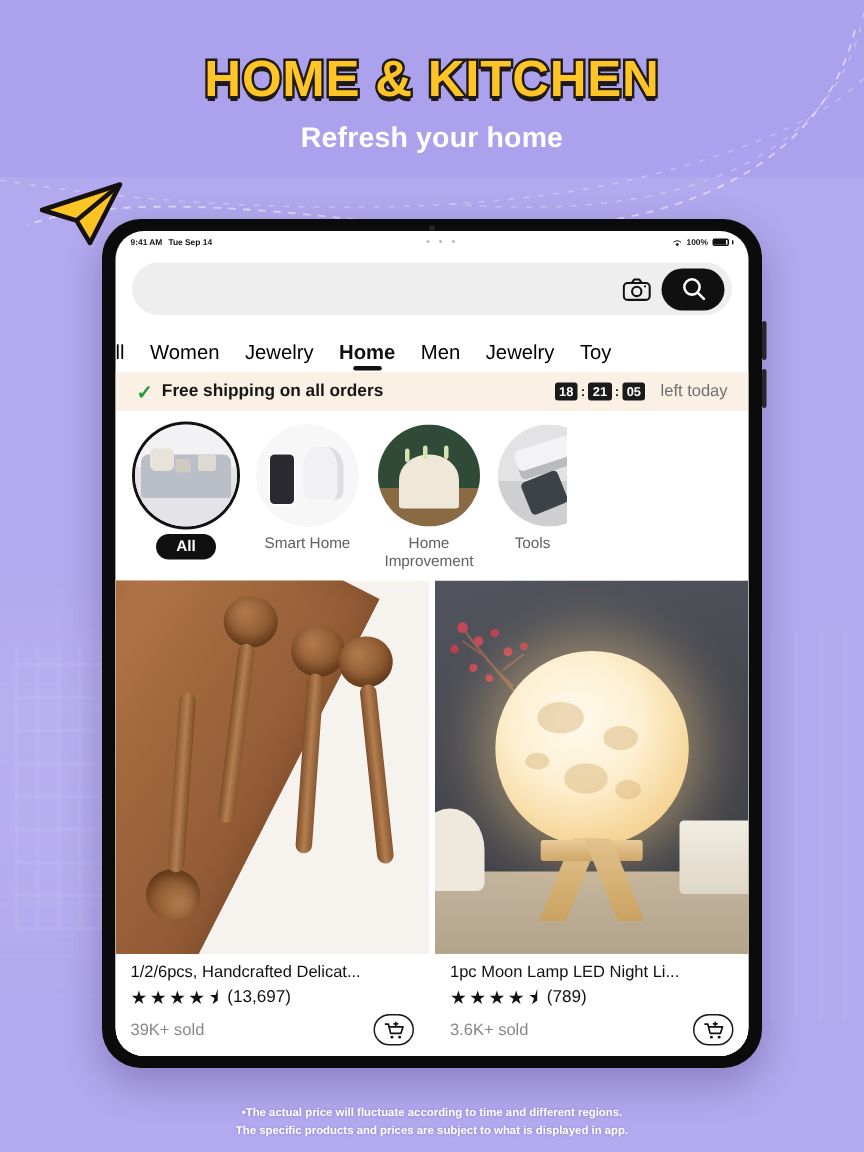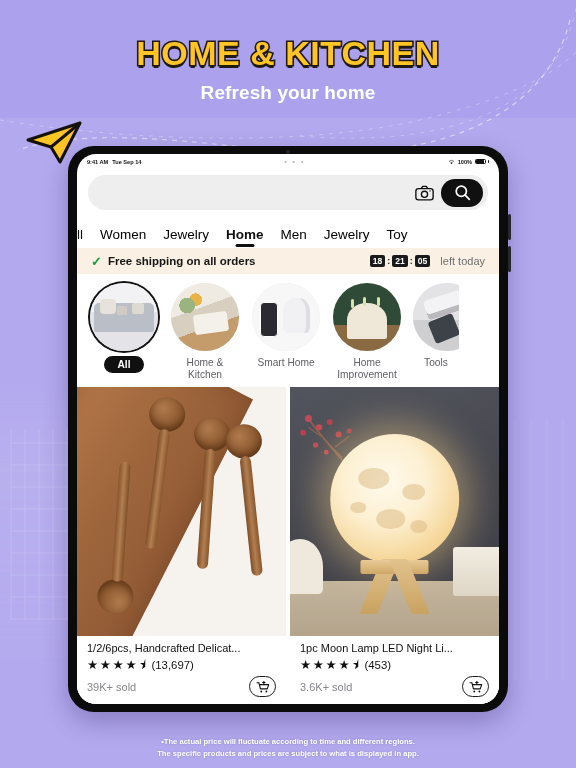--- a/index.html
+++ b/index.html
@@ -373,27 +373,20 @@
       </span>
       <span class="ship-left">left today</span>
     </div>
 
     <div class="cats">
       <div class="cat sel">
         <div class="circ">
             <div class="th-sofa"></div>
           </div>
         <div class="pill">All</div>
-      </div>
-      <div class="cat">
-        <div class="circ">
-            <div class="th-table"></div>
-          </div>
-        <div class="cat-lbl" style="white-space:pre-line">Home &amp;
-Kitchen</div>
       </div>
       <div class="cat">
         <div class="circ">
             <div class="th-cam"></div>
           </div>
         <div class="cat-lbl">Smart Home</div>
       </div>
       <div class="cat">
         <div class="circ">
             <div class="th-imp"></div>
@@ -482,21 +475,21 @@
             <div class="stand">
                 <div class="stand-bar"></div>
               </div>
           </div>
         </div>
         <div class="card-info">
           <div class="p-title">1pc Moon Lamp LED Night Li...</div>
           <div class="p-rate">
             <span class="stars">★★★★</span>
             <span class="stars" style="margin-left:-3px">⯨</span>
-            <span class="p-count">(453)</span>
+            <span class="p-count">(789)</span>
           </div>
           <div class="p-bottom">
             <span class="p-sold">3.6K+ sold</span>
             <span class="cart-btn">
               <svg width="14" height="12" viewBox="0 0 16 14">
                 <path d="M1 2 L3.2 2 L5 9.2 L13 9.2 L14.6 4.2 L4 4.2" fill="none" stroke="#111" stroke-width="1.3" stroke-linejoin="round" stroke-linecap="round"></path>
                 <circle cx="6" cy="12.2" r="1.1" fill="#111"></circle>
                 <circle cx="12" cy="12.2" r="1.1" fill="#111"></circle>
                 <path d="M9 0.4 L9 3.2 M7.6 1.8 L10.4 1.8" stroke="#111" stroke-width="1.3" stroke-linecap="round"></path>
               </svg>

